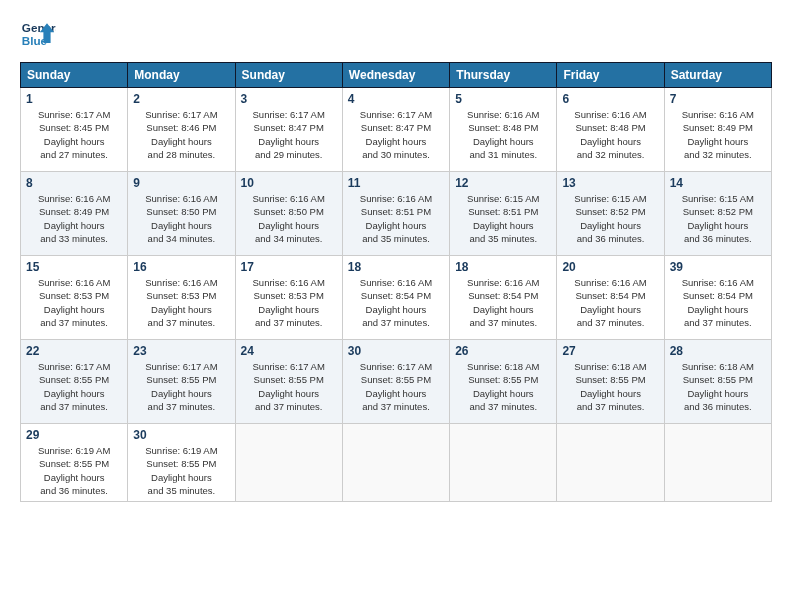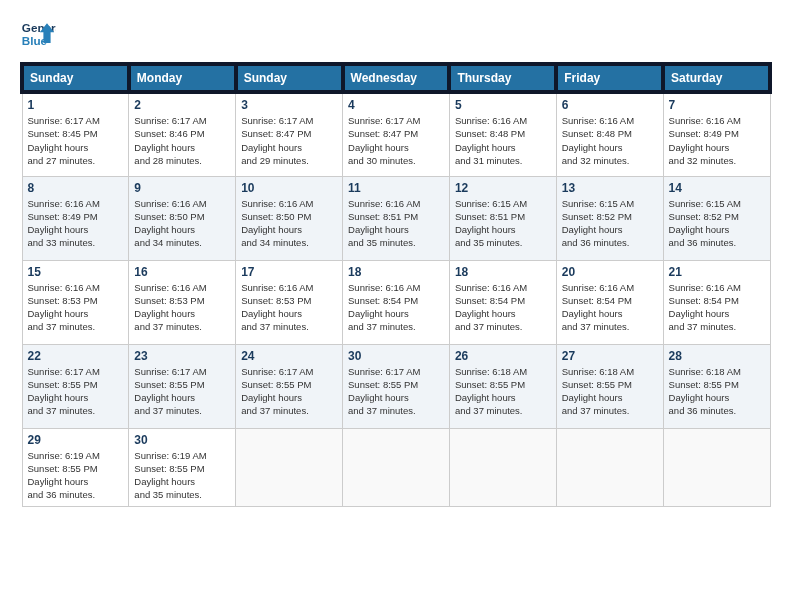--- a/index.html
+++ b/index.html
@@ -48,21 +48,21 @@
       border-collapse: collapse;
       border: 1px solid #ccc;
     }
     .calendar th {
       background: #2471a3;
       color: #fff;
       font-size: 12px;
       font-weight: bold;
       padding: 5px 6px;
       text-align: left;
-      border: 4px solid #0f172a;
+      border: 1px solid #0f172a;
       margin-left: 36px;
     }
     .calendar td {
       width: 14.28%;
       vertical-align: top;
       padding: 4px 5px;
       border: 1px solid #ccc;
       background: #fff;
       height: 84px;
     }
@@ -73,20 +73,21 @@
       font-size: 12px;
       font-weight: bold;
       color: #1a3a5c;
       display: block;
       margin-bottom: 2px;
     }
     .day-info {
       font-size: 9.5px;
       color: #333;
       line-height: 1.4;
+      text-align: center;
     }
     .empty-cell {
       background: #f9f9f9 !important;
     }
     .last-row td {
       height: 70px;
     }
   </style>
 </head>
 <body>
@@ -298,21 +299,21 @@
           <td>
         <span class="day-num">20</span>
         <div class="day-info">
           Sunrise: 6:16 AM<br>
           Sunset: 8:54 PM<br>
           Daylight hours<br>
           and 37 minutes.
         </div>
       </td>
           <td>
-        <span class="day-num">21</span>
+        <span class="day-num">39</span>
         <div class="day-info">
           Sunrise: 6:16 AM<br>
           Sunset: 8:54 PM<br>
           Daylight hours<br>
           and 37 minutes.
         </div>
       </td>
         </tr>
         <tr>
           <td>

